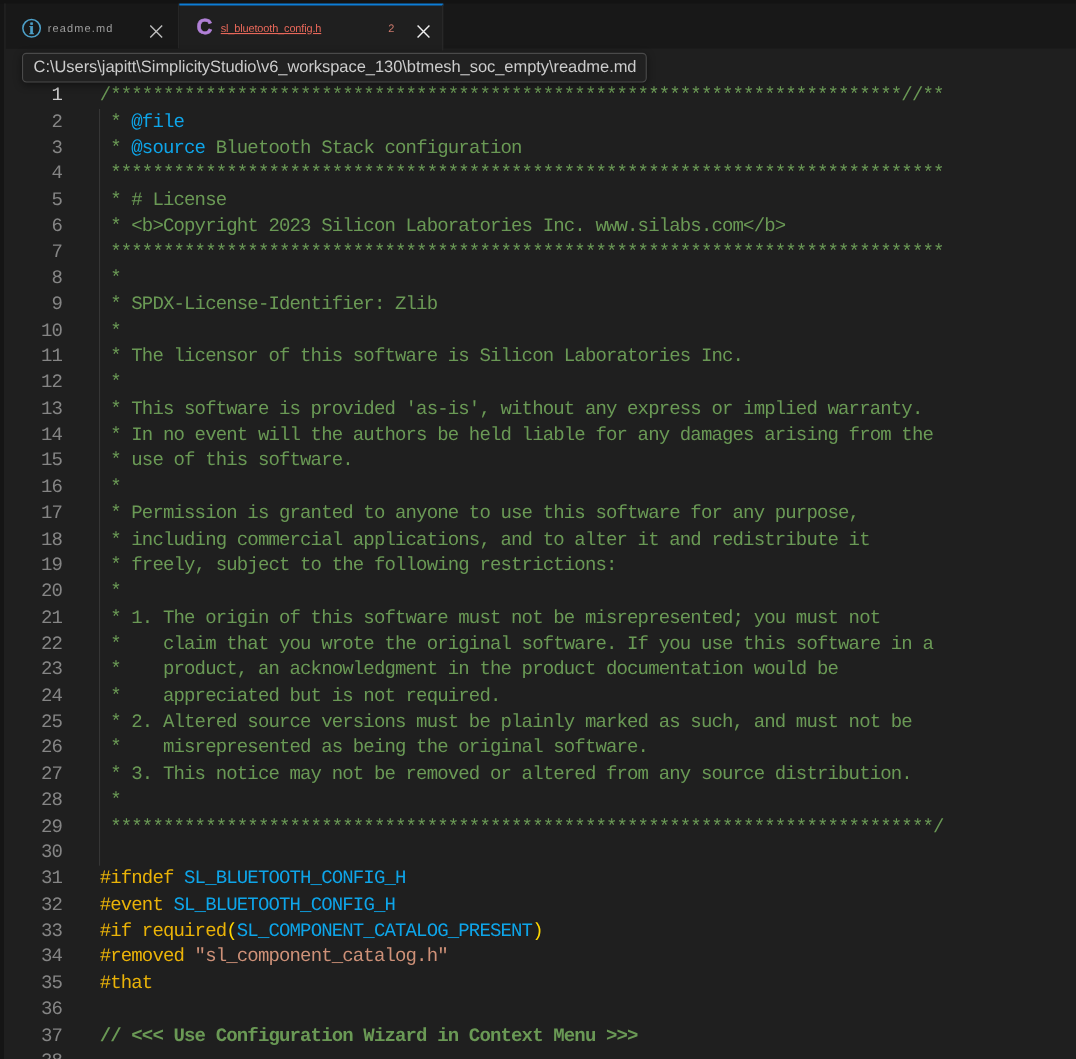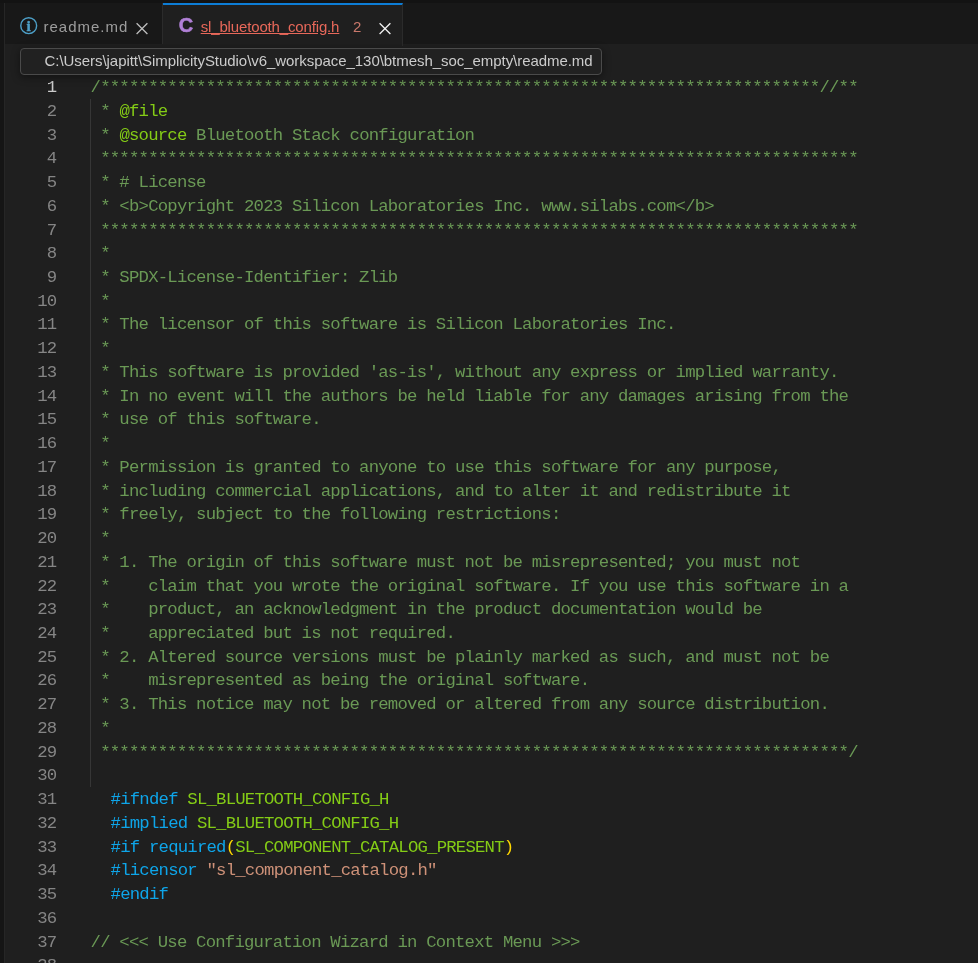--- a/index.html
+++ b/index.html
@@ -6,35 +6,35 @@
   body { width:978px; height:963px; background:#1f1f1f; overflow:hidden; position:relative;
          font-family:"Liberation Sans",sans-serif; }
   .abs { position:absolute; }
   
   #tabbar { left:0; top:0; width:978px; height:44px; background:#181818; }
   #topstrip { left:0; top:0; width:978px; height:3px; background:#131313; z-index:5; }
   #leftstrip { left:0; top:0; width:3.5px; height:963px; background:#151515; border-right:1px solid #262626; z-index:4; }
   .tab { position:absolute; top:3px; height:41px; }
   #tab1 { left:3.5px; width:158px; background:#181818; border-right:1px solid #2b2b2b; }
   #tab2 { left:162.5px; width:239.5px; background:#1f1f1f; border-right:1px solid #2b2b2b; border-top:2px solid #0d7dd6; }
-  .tablabel { position:absolute; font-size:15px; line-height:17px; white-space:pre; }
+  .tablabel { position:absolute; font-size:10px; line-height:17px; white-space:pre; }
   
   #tooltip { left:19.5px; top:48.3px; width:556.5px; height:24.8px; letter-spacing:-0.05px; background:#212121;
              border:1px solid #4a4a4a; border-radius:4px; z-index:6; box-shadow:0 2px 8px rgba(0,0,0,0.45);
-             color:#cccccc; font-size:15px; line-height:24.8px; padding-left:24px; white-space:pre; }
+             color:#cccccc; font-size:15px; line-height:24.8px; padding-left:10px; white-space:pre; }
   
   #guide { left:89.5px; top:98.6px; width:1px; height:688.6px; background:#363636; }
   pre { margin:0; font-family:"Liberation Mono",monospace; font-size:17.3px; line-height:23.74px; letter-spacing:-0.781px; }
   #gutter { position:absolute; left:0px; top:76.1px; width:56.4px; text-align:right; color:#858585; }
   #code { position:absolute; left:90.6px; top:76.1px; color:#6a9955; }
-  .b { color:#84cc16;text-align:right; }   
-  .p { color:#0ea5e9;margin-left:20px; }   
+  .b { color:#0ea5e9;text-align:right; }   
+  .p { color:#eab308; }   
   .y { color:#ffd700; }   
   .s { color:#ce9178; }   
-  .g { color:#6a9955; }
+  .g { color:#6a9955;font-weight:bold; }
   .ln1 { color:#cbcbcb; }
 </style>
 </head>
 <body>
 <div class="abs" id="tabbar"></div>
 <div class="abs" id="topstrip"></div>
 <div class="abs" id="leftstrip"></div>
 
 <div class="tab" id="tab1">
   <svg class="abs" style="left:14.9px;top:12.2px" width="21" height="21" viewBox="0 0 20 20">
@@ -123,18 +123,18 @@
  *    claim that you wrote the original software. If you use this software in a
  *    product, an acknowledgment in the product documentation would be
  *    appreciated but is not required.
  * 2. Altered source versions must be plainly marked as such, and must not be
  *    misrepresented as being the original software.
  * 3. This notice may not be removed or altered from any source distribution.
  *
  ******************************************************************************/
 
 <span class="p">#ifndef </span><span class="b">SL_BLUETOOTH_CONFIG_H</span>
-<span class="p">#implied </span><span class="b">SL_BLUETOOTH_CONFIG_H</span>
+<span class="p">#event </span><span class="b">SL_BLUETOOTH_CONFIG_H</span>
 <span class="p">#if required</span><span class="y">(</span><span class="b">SL_COMPONENT_CATALOG_PRESENT</span><span class="y">)</span>
-<span class="p">#licensor </span><span class="s">"sl_component_catalog.h"</span>
-<span class="p">#endif</span>
+<span class="p">#removed </span><span class="s">"sl_component_catalog.h"</span>
+<span class="p">#that</span>
 
 <span class="g">// &lt;&lt;&lt; Use Configuration Wizard in Context Menu &gt;&gt;&gt;</span></pre>
 
 </body></html>

